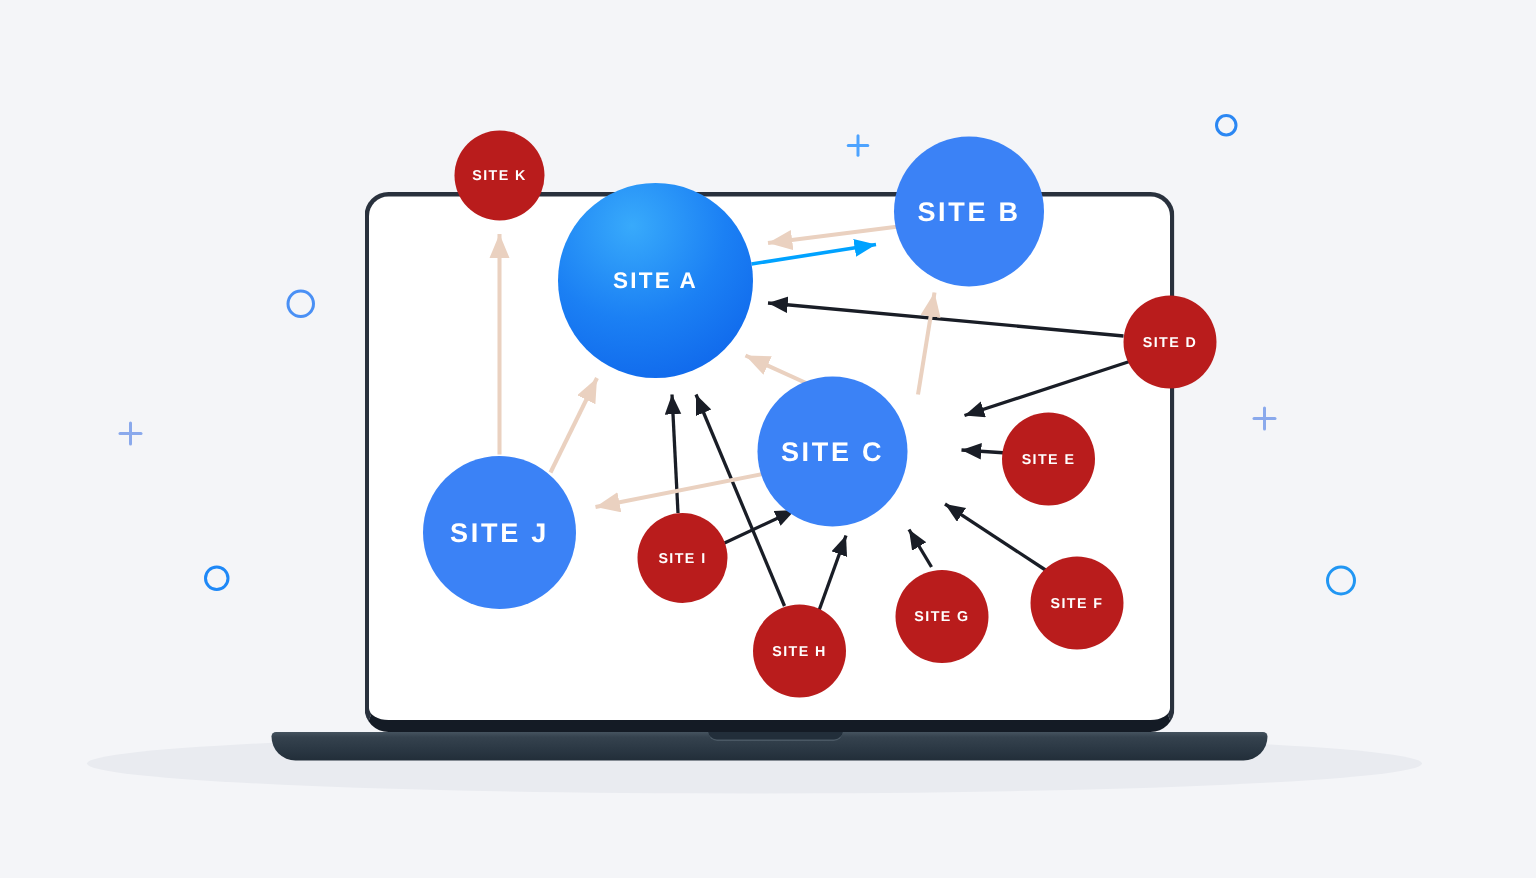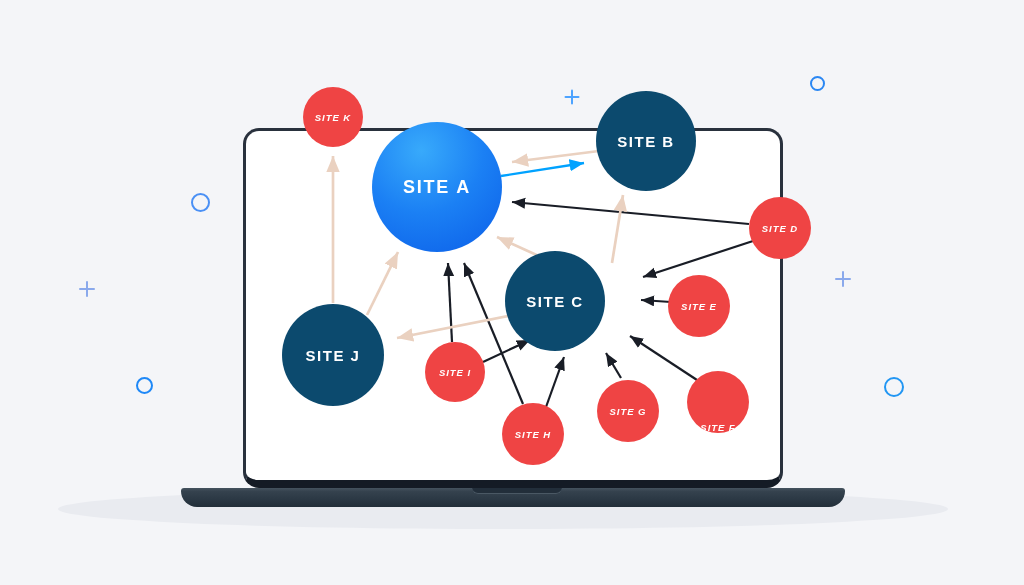--- a/index.html
+++ b/index.html
@@ -20,24 +20,24 @@
        box-sizing:border-box;background:#ffffff;border:3px solid #29313d;
        border-bottom:8px solid #141b25;border-radius:16px;z-index:2;}
 
   
   .edge-layer{position:absolute;left:0;top:0;width:1024px;height:585px;z-index:3;pointer-events:none;}
   .node-layer,.decor-layer{position:absolute;left:0;top:0;width:0;height:0;z-index:4;}
 
   
   .node{position:absolute;border-radius:50%;display:flex;align-items:center;justify-content:center;
         color:#ffffff;font-weight:700;letter-spacing:0.1em;white-space:nowrap;}
-  .node.dark{background:#ef4444;font-size:9.5px;font-style:italic;}
-  .node.accent{background:#0c4a6e;font-size:15px;}
+  .node.dark{background:#b91c1c;font-size:9.5px;}
+  .node.accent{background:#3b82f6;font-size:18px;}
   .node.primary{background:radial-gradient(circle at 38% 22%,#38aafb 0%,#1b80f4 48%,#0b5ee8 100%);
-        font-size:18px;}
+        font-size:15px;}
 
   
   .ring{position:absolute;border-radius:50%;background:transparent;}
   .plus{position:absolute;}
   .plus span{position:absolute;left:50%;top:50%;transform:translate(-50%,-50%);border-radius:1px;}
 </style>
 </head>
 <body>
 
 <div class="canvas">
@@ -84,21 +84,21 @@
       </div>
       <div class="node accent" style="left: 505px; top: 251px; height: 100px; width: 100px;">
         <span>SITE C</span>
       </div>
       <div class="node dark" style="left: 749px; top: 197px; height: 62px; width: 62px; text-align: center;">
         <span>SITE D</span>
       </div>
       <div class="node dark" style="left: 668px; top: 275px; height: 62px; width: 62px;">
         <span>SITE E</span>
       </div>
-      <div class="node dark" style="left: 687px; top: 371px; height: 62px; width: 62px; align-items: flex-end;">
+      <div class="node dark" style="left: 687px; top: 371px; height: 62px; width: 62px;">
         <span>SITE F</span>
       </div>
       <div class="node dark" style="left: 597px; top: 380px; height: 62px; width: 62px;">
         <span>SITE G</span>
       </div>
       <div class="node dark" style="left: 502px; top: 403px; height: 62px; width: 62px; text-align: center;">
         <span>SITE H</span>
       </div>
       <div class="node dark" style="left: 425px; top: 342px; height: 60px; width: 60px;">
         <span>SITE I</span>

